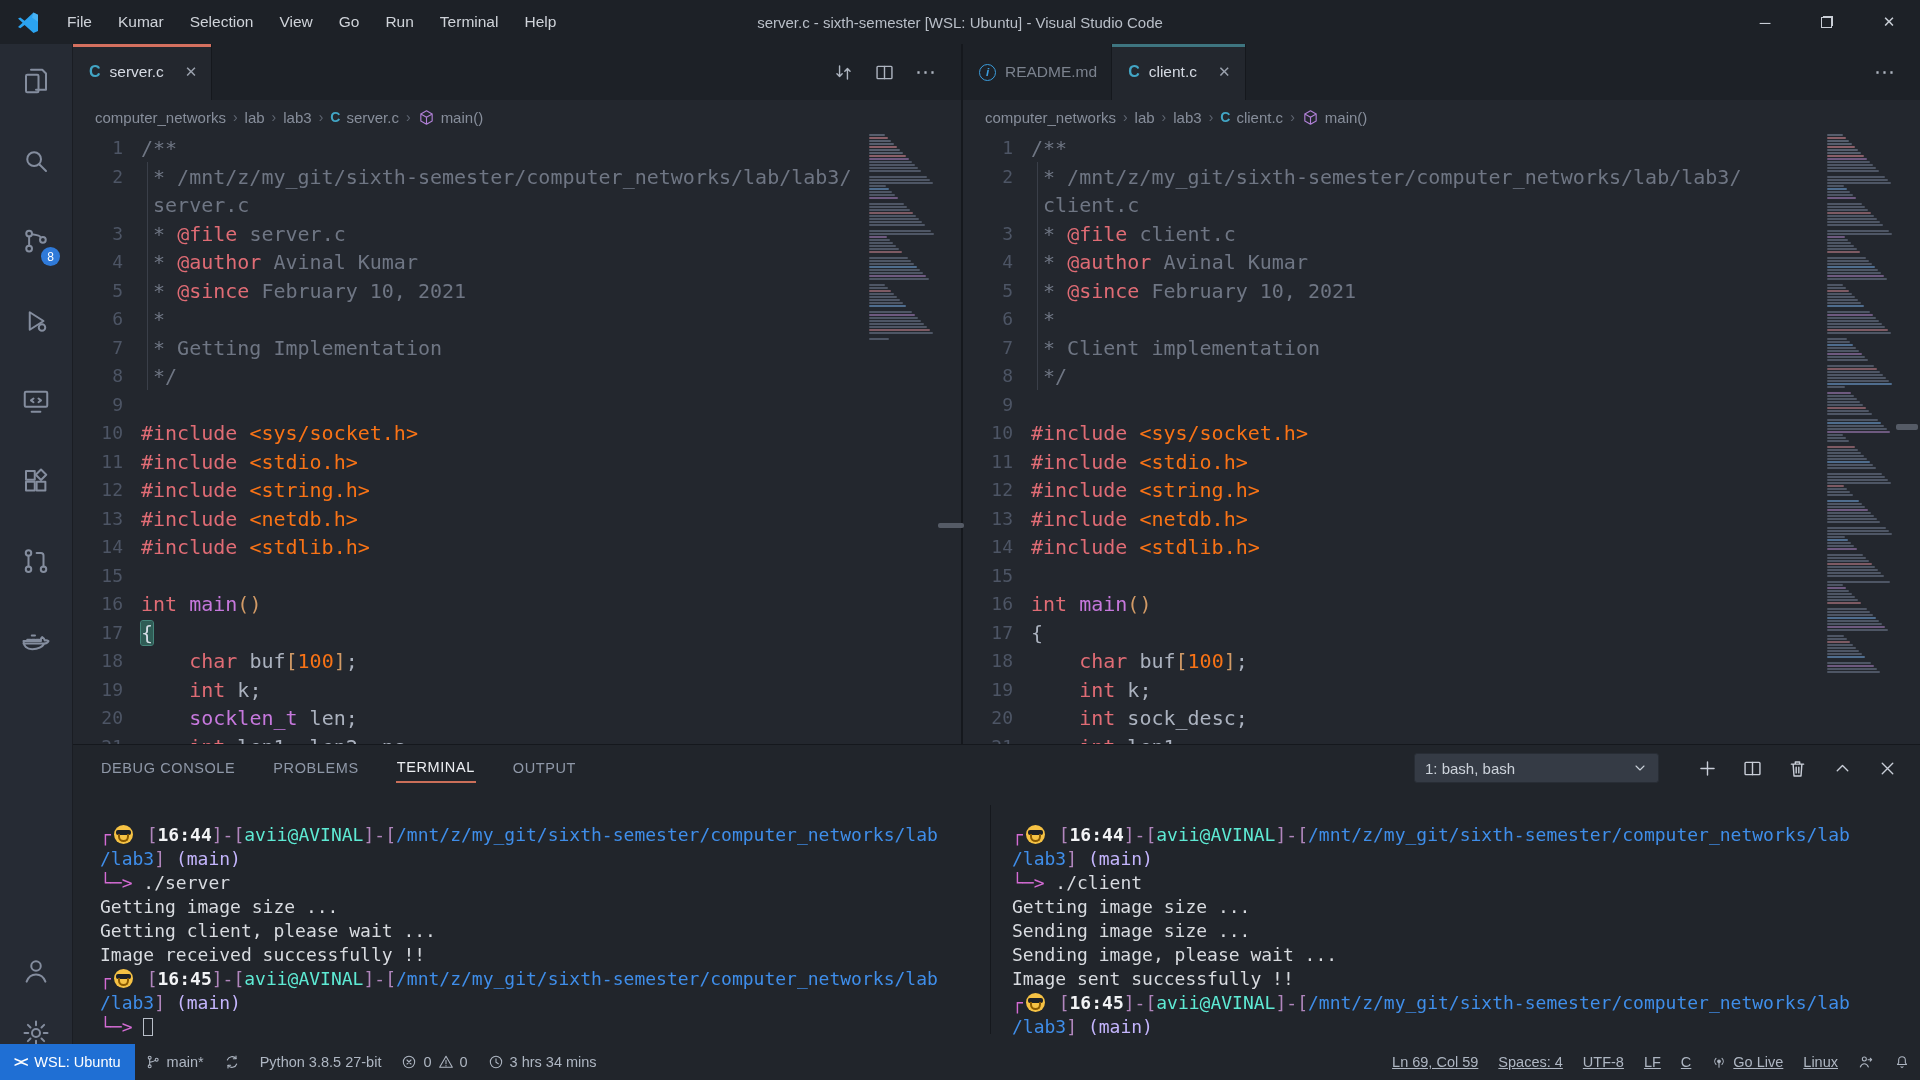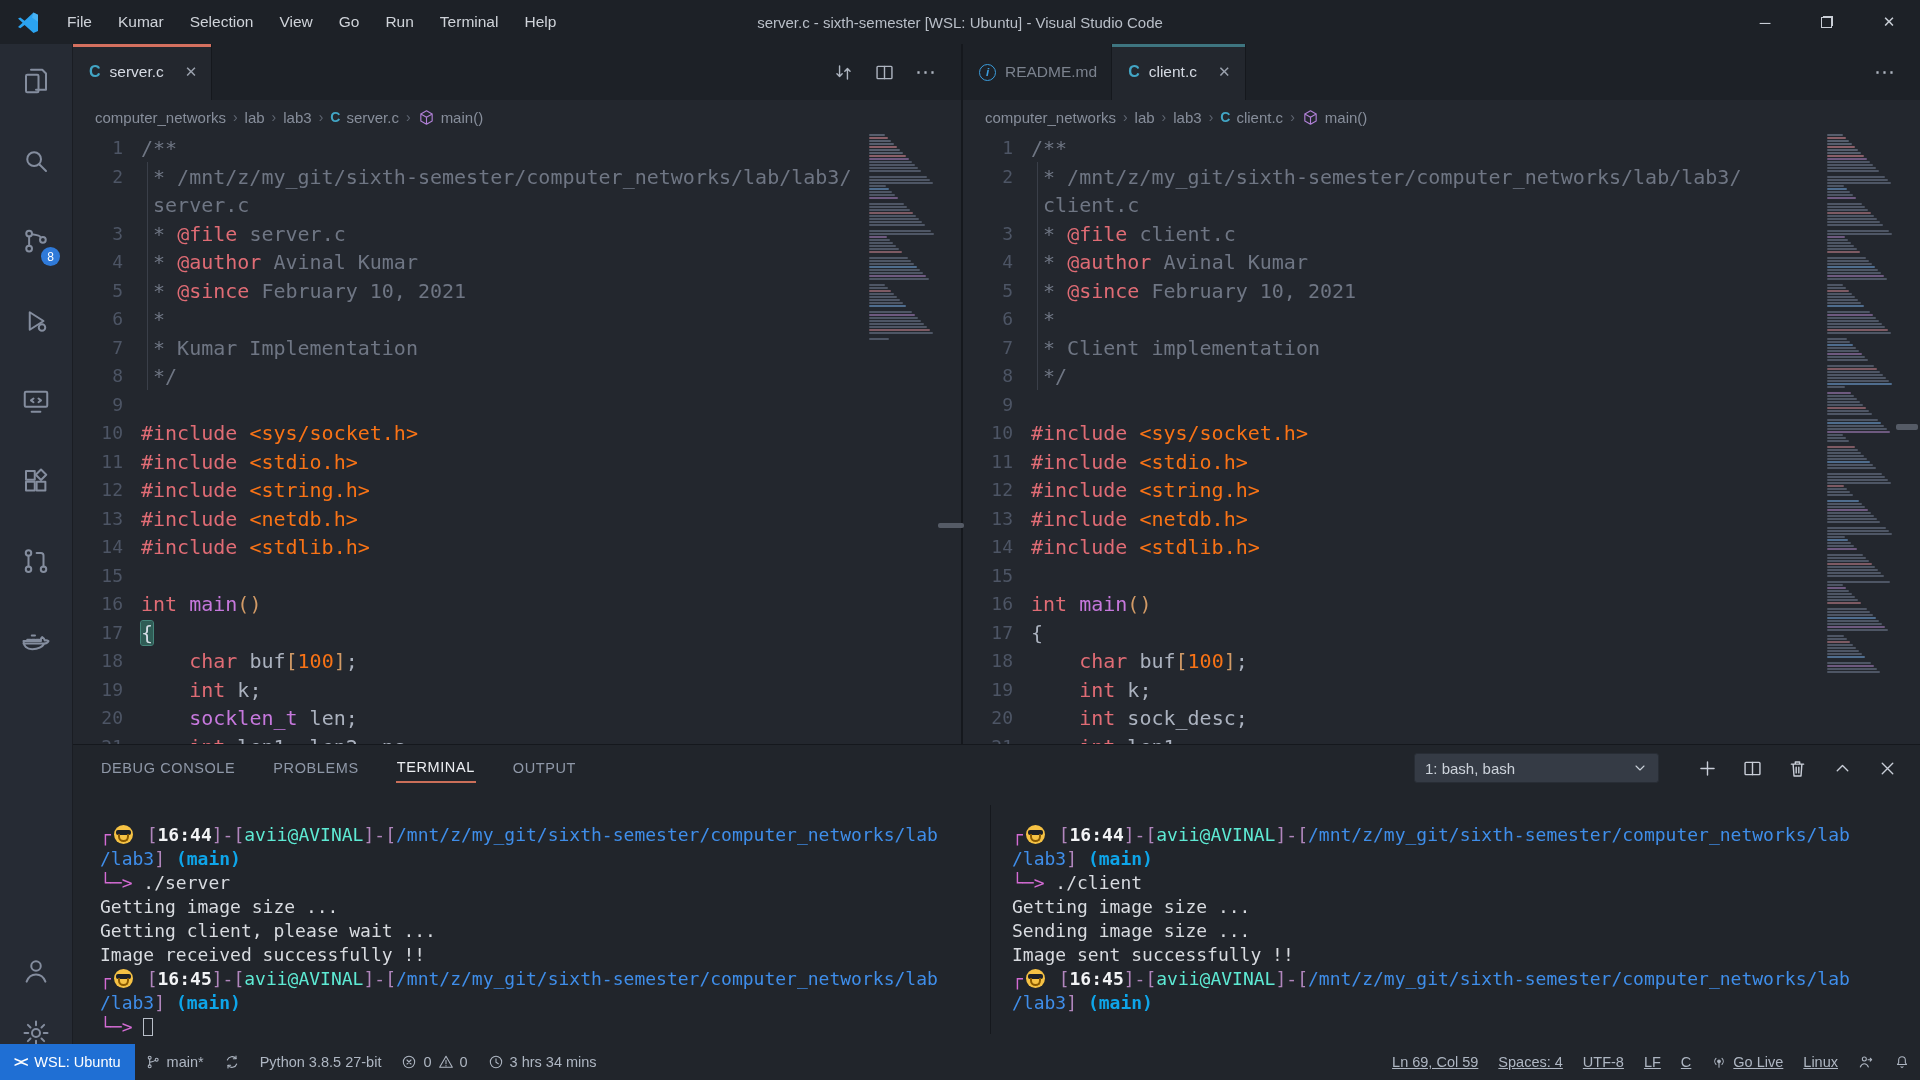--- a/index.html
+++ b/index.html
@@ -72,21 +72,21 @@
   .panel-actions svg { width:21px; height:21px; }
   .term-select { width:245px; height:30px; background:#353b45; border:1px solid #282d35; border-radius:3px;
     display:flex; align-items:center; padding:0 10px; font-size:15px; color:#ccd2da; margin-right:14px; }
   .term-select svg { margin-left:auto; width:16px; height:16px; }
   .term { position:absolute; top:78px; font-family:"DejaVu Sans Mono", monospace; font-size:18px; }
   .trow { height:24px; line-height:24px; white-space:pre; }
   .tm-m { color:#d36bd3; }
   .tm-m2 { color:#b186bd; }
   .tm-t { color:#5eead4; }
   .tm-u { color:#3f8eea; }
-  .tm-g { color:#0ea5e9;font-weight:bold; }
+  .tm-g { color:#c4b5fd; }
   .tm-d { color:#d8dbe0; }
   .tm-wb { color:#f2f3f5; font-weight:bold; }
   .emoji { display:inline-block; width:19px; height:19px; border-radius:50%; background:#f6c244; position:relative; vertical-align:-3px; margin:0 3px; }
   .emoji::before { content:""; position:absolute; left:2px; right:2px; top:5px; height:4.5px; background:#1d2128; border-radius:2px; }
   .emoji::after { content:""; position:absolute; left:4px; right:4px; bottom:2.5px; height:6px; border:2px solid #8a5a00; border-top:none; border-radius:0 0 10px 10px; }
   .t-cursor { display:inline-block; width:10px; height:18px; border:1.5px solid #b9bfc9; vertical-align:-3px; }
   .term-divider { position:absolute; left:917px; top:60px; bottom:10px; width:1px; background:#15181d; }
   
   .statusbar { position:absolute; left:0; right:0; bottom:0; height:36px; background:#21252b; display:flex;
     align-items:center; font-size:14.5px; color:#aeb6c2; }
@@ -242,21 +242,21 @@
         </span>
       </div>
     <div class="code" id="code0">
         <div class="code-line"><span class="ln">1</span><span class="lc"><span class="tk-c">/**</span></span></div>
         <div class="code-line"><span class="ln">2</span><span class="lc"><span class="tk-c"> * /mnt/z/my_git/sixth-semester/computer_networks/lab/lab3/</span></span></div>
         <div class="code-line"><span class="ln"></span><span class="lc"><span class="tk-c"> server.c</span></span></div>
         <div class="code-line"><span class="ln">3</span><span class="lc"><span class="tk-c"> * </span><span class="tk-r">@file</span><span class="tk-c"> server.c</span></span></div>
         <div class="code-line"><span class="ln">4</span><span class="lc"><span class="tk-c"> * </span><span class="tk-r">@author</span><span class="tk-c"> Avinal Kumar</span></span></div>
         <div class="code-line"><span class="ln">5</span><span class="lc"><span class="tk-c"> * </span><span class="tk-r">@since</span><span class="tk-c"> February 10, 2021</span></span></div>
         <div class="code-line"><span class="ln">6</span><span class="lc"><span class="tk-c"> *</span></span></div>
-        <div class="code-line"><span class="ln">7</span><span class="lc"><span class="tk-c"> * Kumar Implementation</span></span></div>
+        <div class="code-line"><span class="ln">7</span><span class="lc"><span class="tk-c"> * Getting Implementation</span></span></div>
         <div class="code-line"><span class="ln">8</span><span class="lc"><span class="tk-c"> */</span></span></div>
         <div class="code-line"><span class="ln">9</span><span class="lc"></span></div>
         <div class="code-line"><span class="ln">10</span><span class="lc"><span class="tk-r">#include</span><span class="tk-w"> </span><span class="tk-b">&lt;sys/socket.h&gt;</span></span></div>
         <div class="code-line"><span class="ln">11</span><span class="lc"><span class="tk-r">#include</span><span class="tk-w"> </span><span class="tk-b">&lt;stdio.h&gt;</span></span></div>
         <div class="code-line"><span class="ln">12</span><span class="lc"><span class="tk-r">#include</span><span class="tk-w"> </span><span class="tk-b">&lt;string.h&gt;</span></span></div>
         <div class="code-line"><span class="ln">13</span><span class="lc"><span class="tk-r">#include</span><span class="tk-w"> </span><span class="tk-b">&lt;netdb.h&gt;</span></span></div>
         <div class="code-line"><span class="ln">14</span><span class="lc"><span class="tk-r">#include</span><span class="tk-w"> </span><span class="tk-b">&lt;stdlib.h&gt;</span></span></div>
         <div class="code-line"><span class="ln">15</span><span class="lc"></span></div>
         <div class="code-line"><span class="ln">16</span><span class="lc"><span class="tk-r">int</span><span class="tk-w"> </span><span class="tk-p">main</span><span class="tk-y">()</span></span></div>
         <div class="code-line"><span class="ln">17</span><span class="lc"><span class="tk-hl">{</span></span></div>
@@ -607,20 +607,21 @@
         <div class="trow"><span class="tm-m">┌</span><span class="emoji"></span><span class="tm-m2"> [</span><span class="tm-wb">16:45</span><span class="tm-m2">]-[</span><span class="tm-t">avii@AVINAL</span><span class="tm-m2">]-[</span><span class="tm-u">/mnt/z/my_git/sixth-semester/computer_networks/lab</span></div>
         <div class="trow"><span class="tm-u">/lab3</span><span class="tm-m2">]</span><span class="tm-d"> </span><span class="tm-g">(main)</span></div>
         <div class="trow"><span class="tm-m">└─&gt; </span><span class="t-cursor"></span></div>
       </div>
     <div class="term" id="term1" style="left:939px; right:8px;">
         <div class="trow"><span class="tm-m">┌</span><span class="emoji"></span><span class="tm-m2"> [</span><span class="tm-wb">16:44</span><span class="tm-m2">]-[</span><span class="tm-t">avii@AVINAL</span><span class="tm-m2">]-[</span><span class="tm-u">/mnt/z/my_git/sixth-semester/computer_networks/lab</span></div>
         <div class="trow"><span class="tm-u">/lab3</span><span class="tm-m2">]</span><span class="tm-d"> </span><span class="tm-g">(main)</span></div>
         <div class="trow"><span class="tm-m">└─&gt; </span><span class="tm-d">./client</span></div>
         <div class="trow"><span class="tm-d">Getting image size ...</span></div>
         <div class="trow"><span class="tm-d">Sending image size ...</span></div>
+        <div class="trow"><span class="tm-d">Sending image, please wait ...</span></div>
         <div class="trow"><span class="tm-d">Image sent successfully !!</span></div>
         <div class="trow"><span class="tm-m">┌</span><span class="emoji"></span><span class="tm-m2"> [</span><span class="tm-wb">16:45</span><span class="tm-m2">]-[</span><span class="tm-t">avii@AVINAL</span><span class="tm-m2">]-[</span><span class="tm-u">/mnt/z/my_git/sixth-semester/computer_networks/lab</span></div>
         <div class="trow"><span class="tm-u">/lab3</span><span class="tm-m2">]</span><span class="tm-d"> </span><span class="tm-g">(main)</span></div>
       </div>
     <div class="term-divider"></div>
   </div>
 
   <div class="statusbar">
     <div class="sb-left">
       <div class="sb-item sb-remote">

